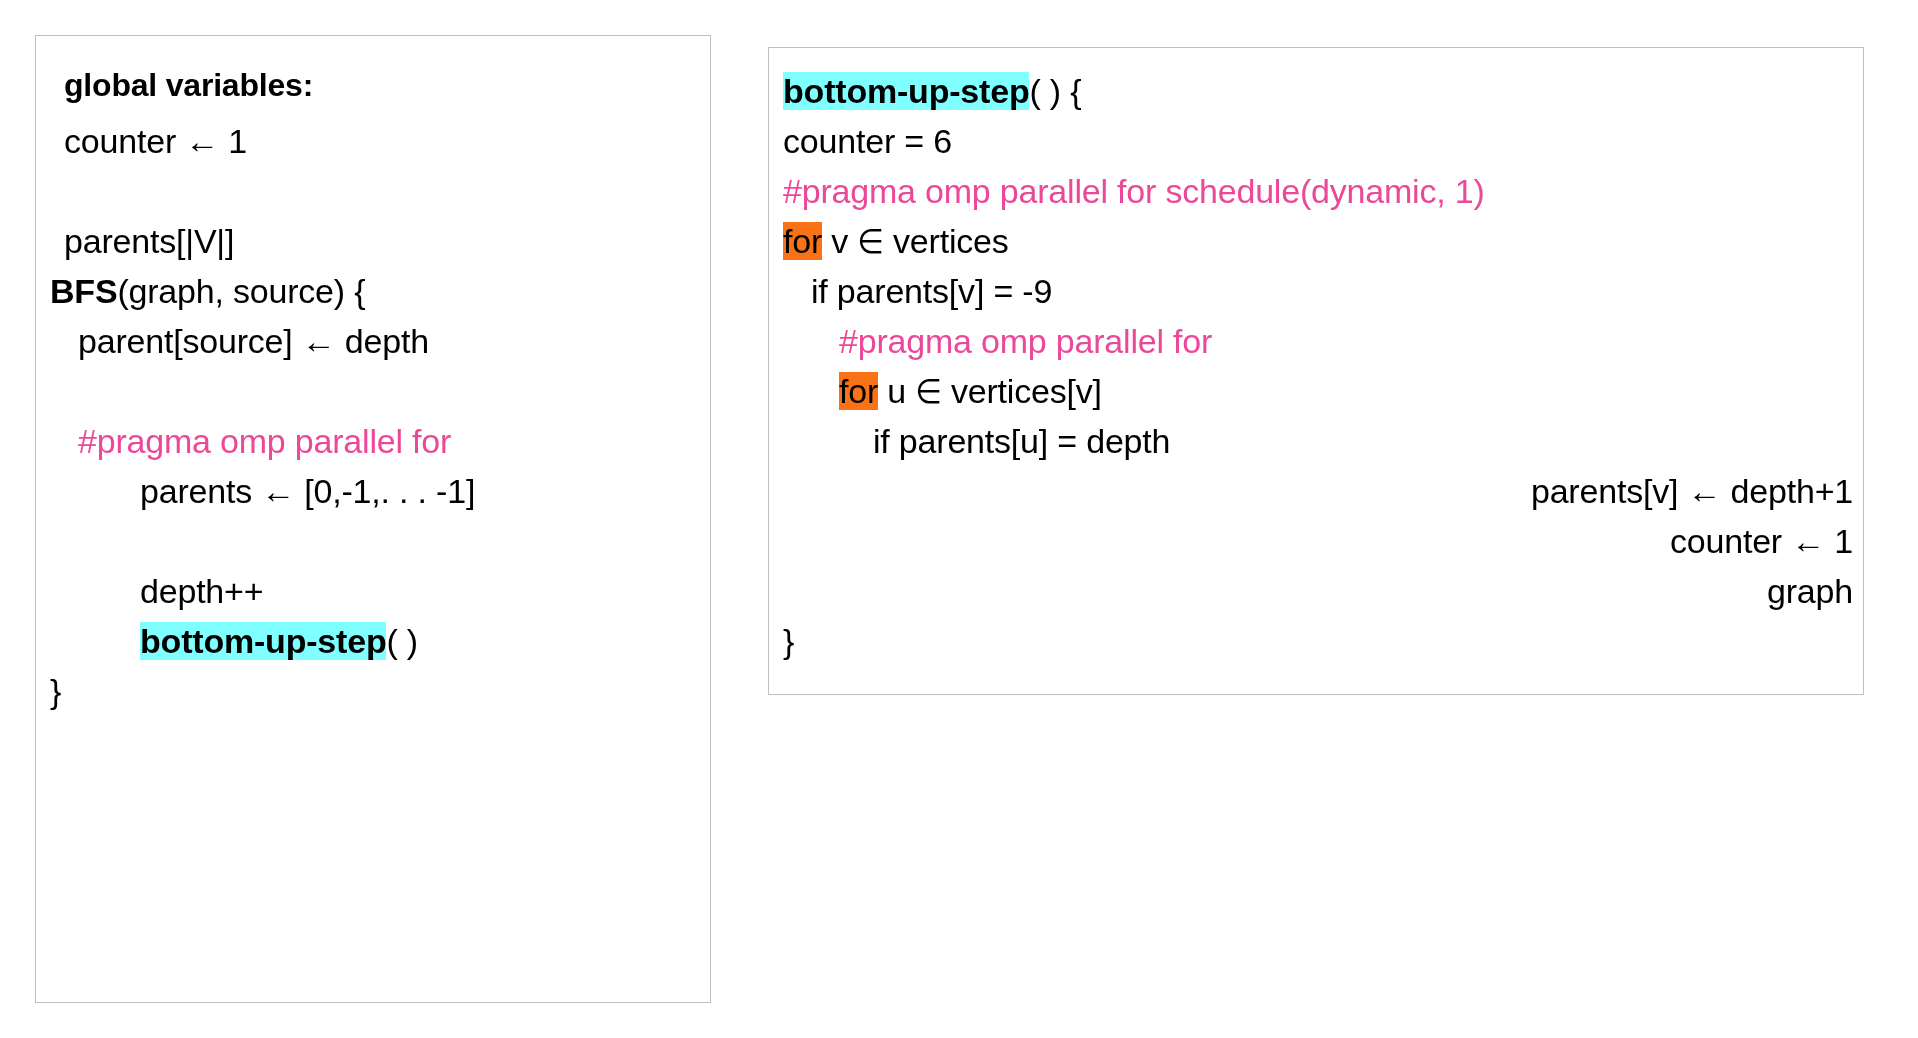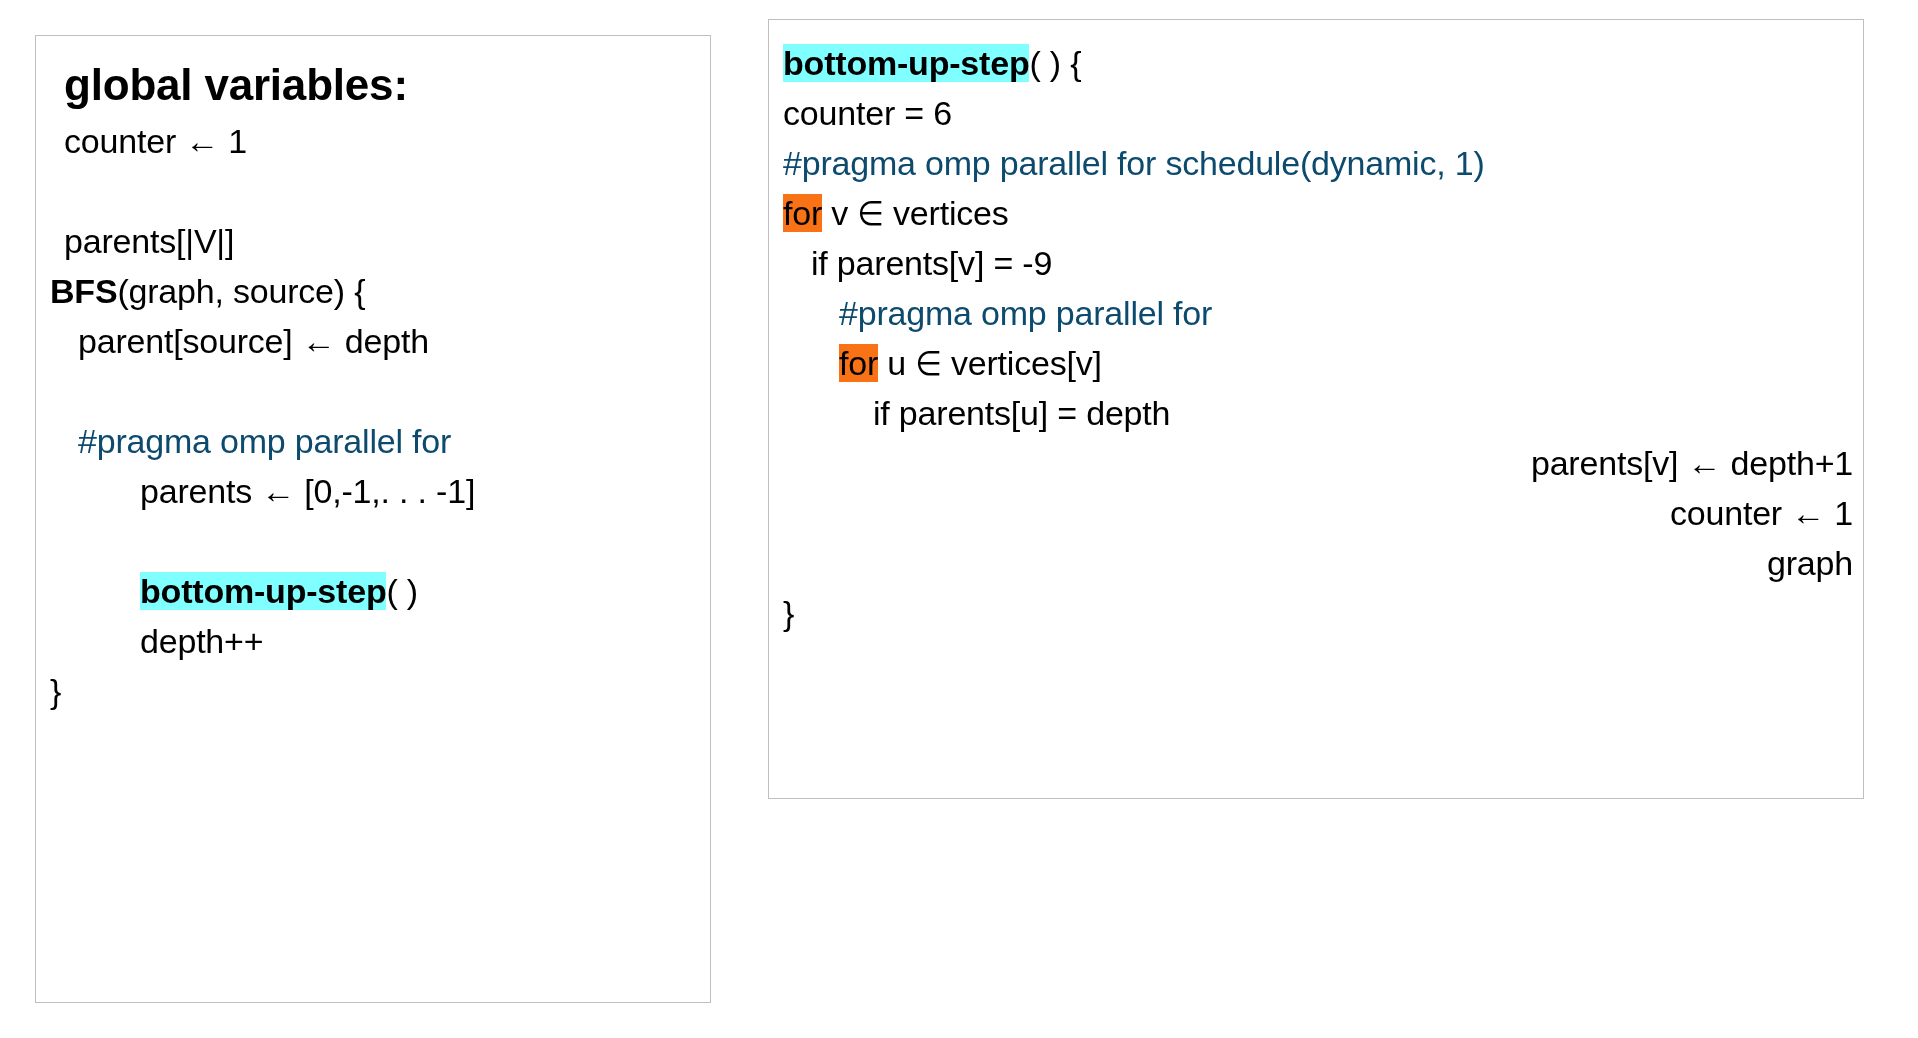--- a/index.html
+++ b/index.html
@@ -12,45 +12,45 @@
   }
   #root { position: relative; width: 1918px; height: 1038px; background: #ffffff; }
 
   .panel {
     position: absolute;
     background: #ffffff;
     border: 1px solid #bfbfbf;
     overflow: hidden;
   }
   #panel-left  { left: 35px;  top: 35px; width: 676px;  height: 968px; }
-  #panel-right { left: 768px; top: 19px; width: 1096px; height: 780px; }
+  #panel-right { left: 768px; top: 47px; width: 1096px; height: 648px; }
 
   .code {
     position: absolute;
     left: 0; top: 0;
     width: 100%;
     padding: 18px 10px 10px 14px;
   }
 
   .line {
     display: block;
     white-space: pre;
     font-size: 34px;
     line-height: 50px;
     height: 50px;
     color: #000000;
     letter-spacing: -0.2px;
     font-stretch: condensed;
   }
   .line.blank { height: 50px; }
-  .line.title { font-size: 44px; line-height: 62px; height: 62px; font-weight: bold; }
+  .line.title { font-size: 32px; line-height: 62px; height: 62px; font-weight: bold; }
 
   .tok { white-space: pre; }
   .tok.bold { font-weight: bold; }
-  .tok.blue { color: #0c4a6e; }
+  .tok.blue { color: #ec4899; }
   .tok.hl-yellow { background: #f97316; }
   .tok.hl-cyan   { background: #7fffff; }
 
   
   .ind1 { padding-left: 14px; }
   .ind2 { padding-left: 28px; }
   .ind3 { padding-left: 56px; }
   .ind4 { padding-left: 90px; }
   .ind5 { padding-left: 124px; text-align: right; }
 </style>
@@ -64,22 +64,22 @@
         <div class="line ind1 title"><span class="tok bold">global variables:</span></div>
         <div class="line ind1"><span class="tok">counter ← 1</span></div>
         <div class="line ind0 blank">&nbsp;</div>
         <div class="line ind1"><span class="tok">parents[|V|]</span></div>
         <div class="line ind0"><span class="tok bold">BFS</span><span class="tok">(graph, source) {</span></div>
         <div class="line ind2"><span class="tok">parent[source] ← depth</span></div>
         <div class="line ind0 blank">&nbsp;</div>
         <div class="line ind2"><span class="tok blue">#pragma omp parallel for</span></div>
         <div class="line ind4"><span class="tok">parents ← [0,-1,. . . -1]</span></div>
         <div class="line ind0 blank">&nbsp;</div>
+        <div class="line ind4"><span class="tok">depth++</span></div>
         <div class="line ind4"><span class="tok hl-cyan bold">bottom-up-step</span><span class="tok">( )</span></div>
-        <div class="line ind4"><span class="tok">depth++</span></div>
         <div class="line ind0"><span class="tok">}</span></div>
       </div>
   </div>
 
   <div class="panel" id="panel-right">
     <div class="code" id="code-right">
         <div class="line ind0"><span class="tok hl-cyan bold">bottom-up-step</span><span class="tok">( ) {</span></div>
         <div class="line ind0"><span class="tok">counter = 6</span></div>
         <div class="line ind0"><span class="tok blue">#pragma omp parallel for schedule(dynamic, 1)</span></div>
         <div class="line ind0"><span class="tok hl-yellow">for</span><span class="tok"> v ∈ vertices</span></div>

